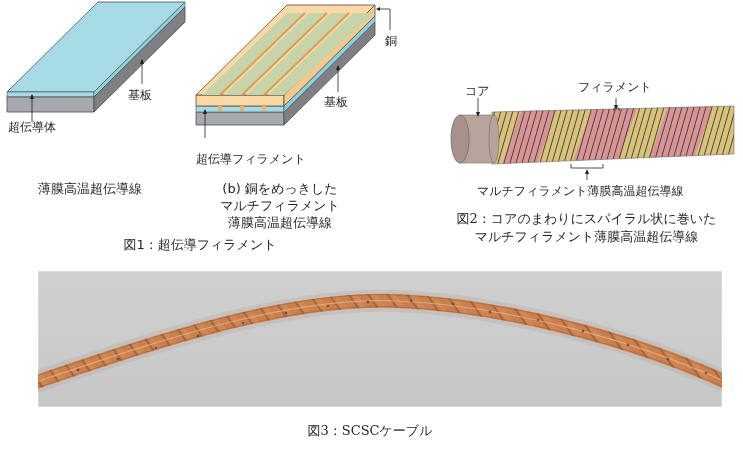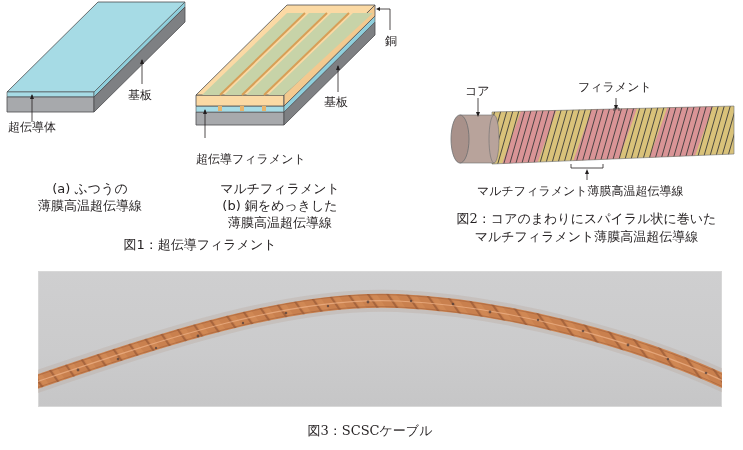--- a/index.html
+++ b/index.html
@@ -78,26 +78,25 @@
 
     <line x1="25" y1="110" x2="25" y2="138" stroke="#231f20" stroke-width="0.8"></line>
     <polygon points="23,114 27,114 25,109" fill="#231f20"></polygon>
   </svg>
 </div>
 <span class="lbl" style="left:385px;top:34px;">銅</span>
 <span class="lbl" style="left:324px;top:95px;">基板</span>
 <span class="lbl" style="left:196px;top:140px;margin-top:12px;">超伝導フィラメント</span>
 
 <div class="cap" style="left:20px;top:180px;width:140px;">
-  <div>(a) ふつうの</div>
   <div>薄膜高温超伝導線</div>
 </div>
 <div class="cap" style="left:210px;top:180px;width:140px;">
+  <div>(b) 銅をめっきした</div>
   <div>マルチフィラメント</div>
-  <div>(b) 銅をめっきした</div>
   <div>薄膜高温超伝導線</div>
 </div>
 <div class="cap" style="left:115px;top:236px;width:170px;">図1：超伝導フィラメント</div>
 
 <div class="abs" style="left:430px;top:60px;width:313px;height:120px;">
   <svg width="313" height="120" viewBox="0 0 313 120">
     <defs>
       <clipPath id="tubeclip">
         <polygon points="62,52 304,46 304,94 62,104"></polygon>
       </clipPath>

